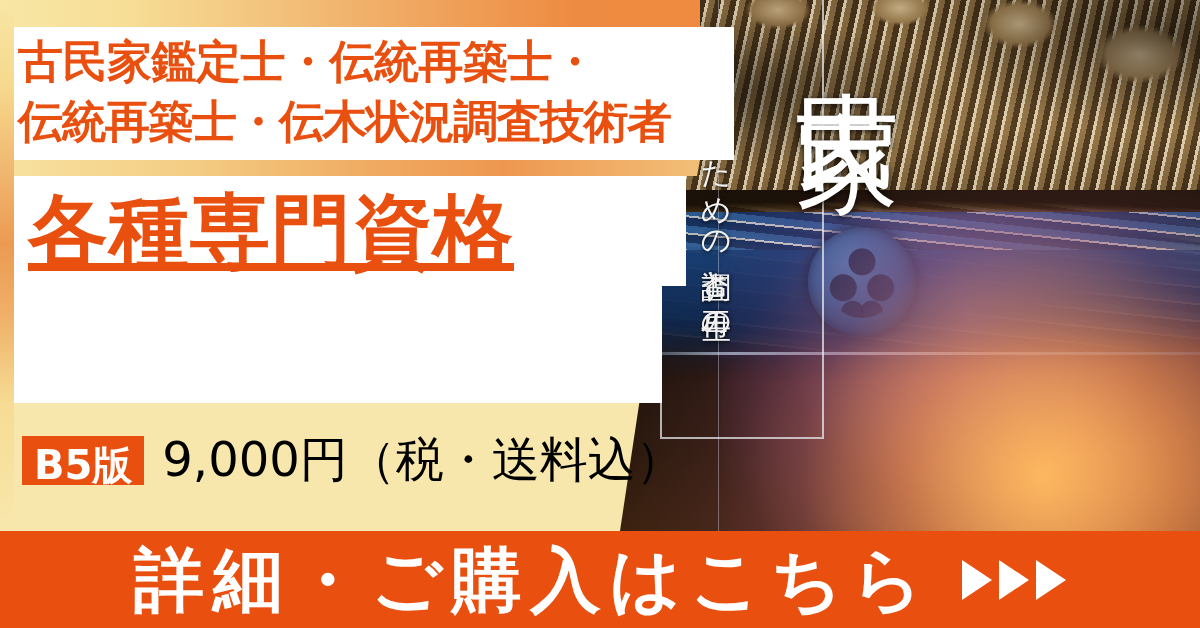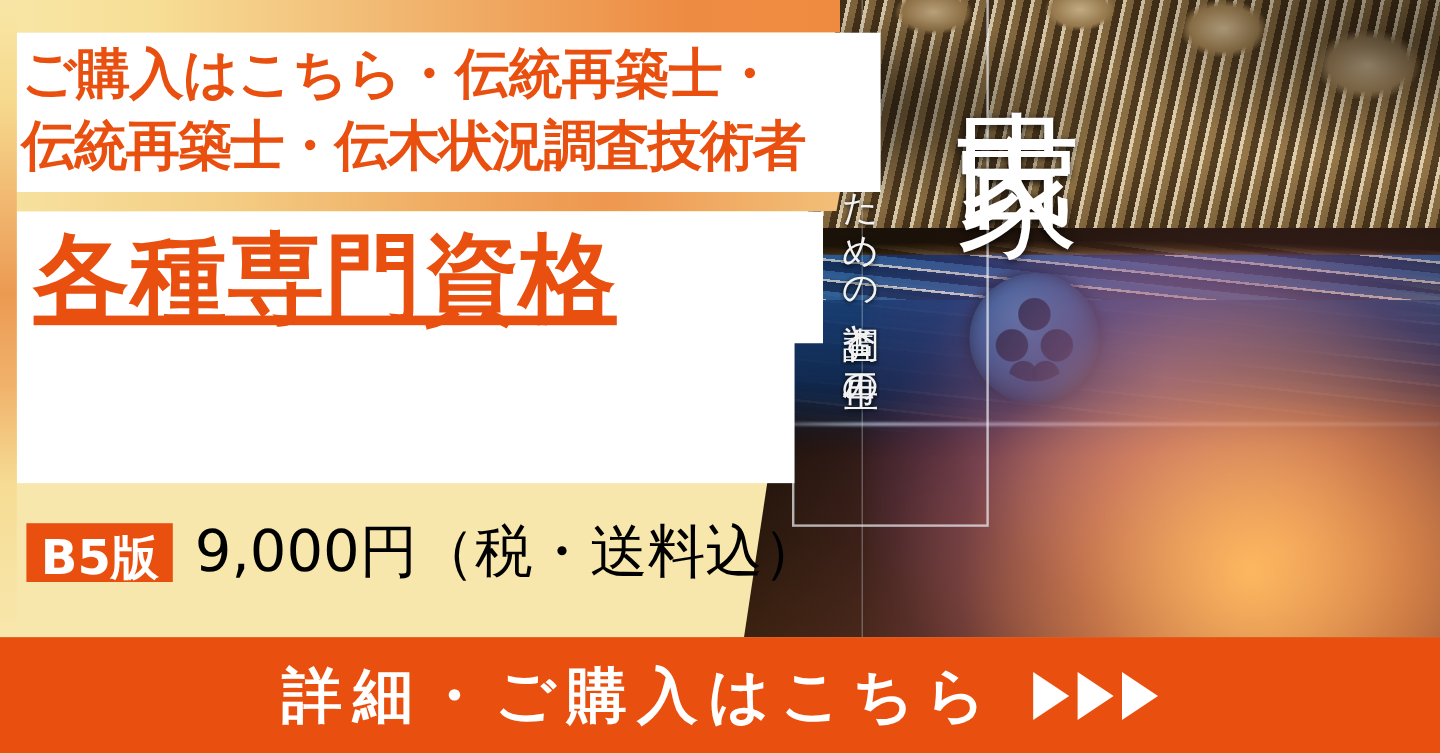--- a/index.html
+++ b/index.html
@@ -240,21 +240,21 @@
   .cta-bar{
     position:absolute; left:0; top:531px; width:1200px; height:97px;
     background:#E9500F;
     display:flex; align-items:center; justify-content:center;
   }
   .cta-inner{ display:flex; align-items:center; gap:26px; }
   .cta-text{
     color:#ffffff;
     font-family:"DejaVu Sans","Liberation Sans",sans-serif;
     font-weight:700;
-    font-size:50px;
+    font-size:70px;
     letter-spacing:9px;
     line-height:1;
     white-space:nowrap;
   }
   .cta-arrows{ display:flex; align-items:center; gap:7px; margin-left:4px; }
   .tri{
     width:0;height:0;
     border-top:20px solid transparent;
     border-bottom:20px solid transparent;
     border-left:30px solid #ffffff;
@@ -287,21 +287,21 @@
 
   <div class="left-field"></div>
   <div class="top-strip"></div>
   <div class="mid-strip"></div>
   <div class="left-strip"></div>
 
   <div class="card card-top"></div>
   <div class="card card-main"></div>
 
   <div class="qual-lines">
-    <div class="l1">ご購入はこちら・伝統再築士・</div>
+    <div class="l1">古民家鑑定士・伝統再築士・</div>
     <div class="l2">伝統再築士・伝木状況調査技術者</div>
   </div>
 
   <div class="headline">
     <span class="h1">各種専門資格</span>
   </div>
 
   <div class="price-row">
     <div class="badge-b5">B5版</div>
     <div class="price-text">9,000円（税・送料込）</div>

